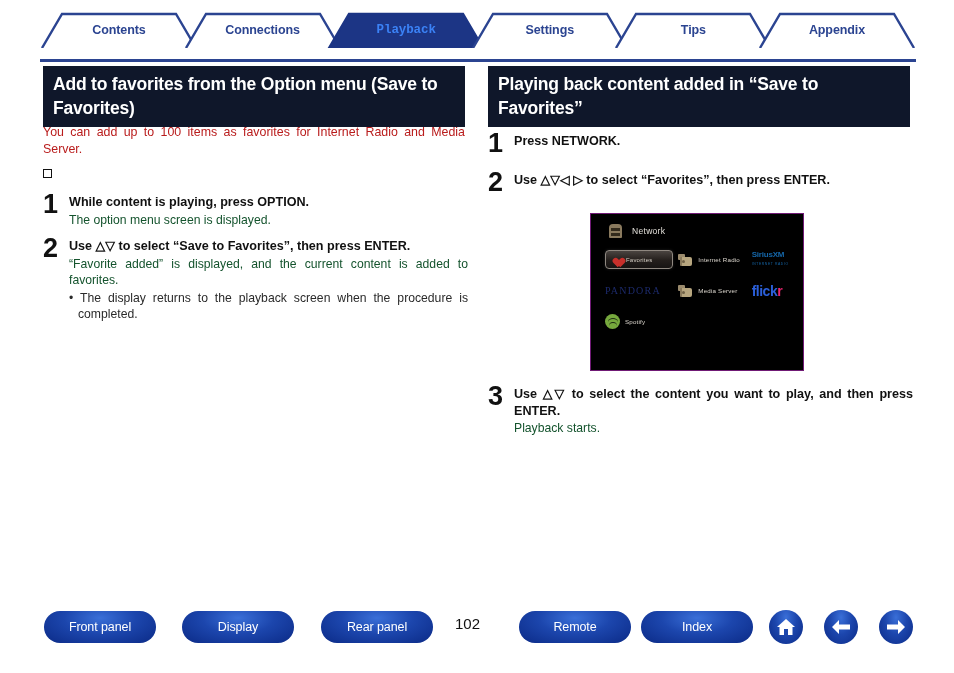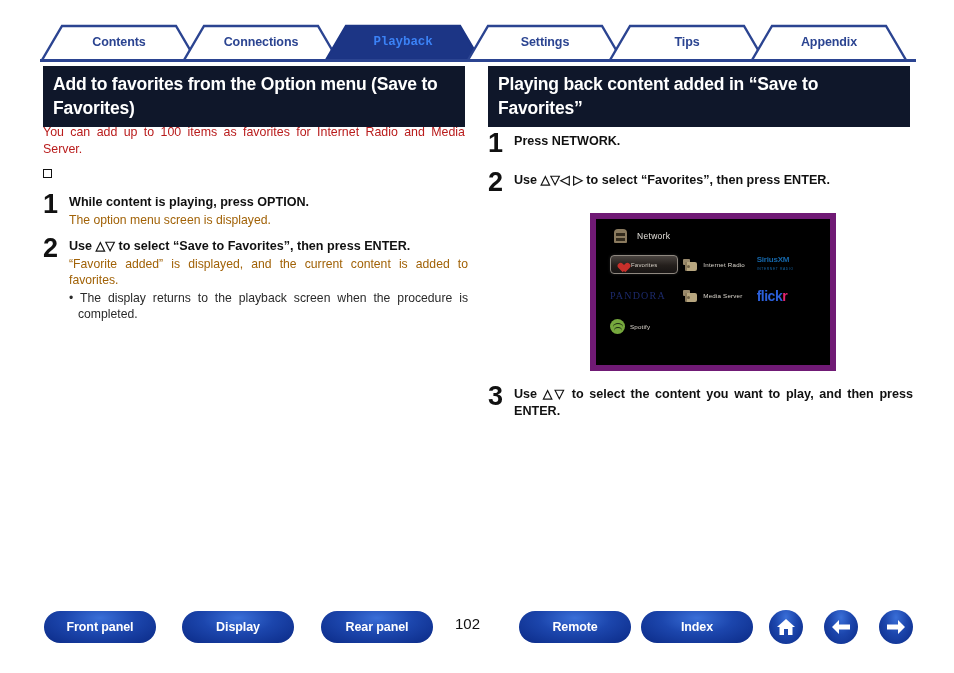--- a/index.html
+++ b/index.html
@@ -6,23 +6,24 @@
   html, body {
     width: 954px; height: 673px;
     background: #ffffff;
     font-family: "Liberation Sans", sans-serif;
     overflow: hidden;
   }
   .page { position: relative; width: 954px; height: 673px; }
 
   
   .tabbar {
-    position: absolute; left: 40px; top: 24px;
+    position: absolute; left: 40px; top: 12px;
     width: 876px; height: 36px;
     display: flex;
+    justify-content: space-between;
   }
   .tab {
     position: relative;
     height: 36px;
     display: flex; align-items: center; justify-content: center;
     font-size: 12.5px; font-weight: bold;
     color: #2b4491;
     letter-spacing: -0.1px;
     cursor: pointer;
   }
@@ -77,35 +78,35 @@
     line-height: 25px;
     font-family: "Liberation Sans", sans-serif;
   }
   .step .body { flex: 1 1 auto; padding-top: 2px; }
   .step .title {
     font-size: 12.6px; font-weight: bold; color: #111;
     line-height: 16.5px;
   }
   .step .title.just { text-align: justify; }
   .step .desc {
-    font-size: 12.2px; color: #a16207; line-height: 16.5px;
+    font-size: 12.2px; color: #14532d; line-height: 16.5px;
     margin-top: 1px; text-align: justify;
   }
   .step .sub {
     font-size: 12.2px; color: #2a2a2a; line-height: 16.5px;
     margin-top: 1px; padding-left: 9px; text-indent: -9px;
     text-align: justify;
   }
 
   
   .osd {
     position: absolute;
-    left: 590px; top: 213px; width: 246px; height: 158px;
+    left: 590px; top: 213px; width: 214px; height: 158px;
     background: #000000;
-    border: 6px solid #701a75;
+    border: 1px solid #701a75;
     overflow: hidden;
   }
   .osd-title {
     position: absolute; left: 18px; top: 10px;
     display: flex; align-items: center; gap: 10px;
   }
   .osd-title .netico {
     width: 13px; height: 14px;
     background: #8a7a5e;
     border-radius: 4px 4px 1px 1px;
@@ -199,21 +200,21 @@
     content: ""; position: absolute; left: 3.5px; top: 7.5px;
     width: 8px; height: 3px; border-top: 1.2px solid #1d2b12;
     border-radius: 50%/100% 100% 0 0;
   }
 
   
   .pill {
     position: absolute; height: 32px;
     border-radius: 16px;
     background: radial-gradient(ellipse at 50% 22%, #3a6fd8 0%, #1c46ad 45%, #0b2a86 100%);
-    color: #ffffff; font-size: 12.5px; font-weight: bold;
+    color: #ffffff; font-size: 12.5px; font-weight: normal;
     display: flex; align-items: center; justify-content: center;
     cursor: pointer;
     letter-spacing: -0.1px;
   }
   .circ {
     position: absolute; width: 34px; height: 34px; border-radius: 50%;
     background: radial-gradient(ellipse at 50% 22%, #3a6fd8 0%, #1c46ad 45%, #0b2a86 100%);
     display: flex; align-items: center; justify-content: center;
     cursor: pointer;
   }
@@ -369,20 +370,21 @@
         </div>
       </div>
 
     </div>
   </div>
 
   <div class="step" style="left:488px; top:384px; width:425px;">
     <div class="num">3</div>
     <div class="body">
       <div class="title just">Use △▽ to select the content you want to play, and then press ENTER.</div>
+      <div class="desc">Playback starts.</div>
     </div>
   </div>
 
   <div class="pill" style="left:44px; top:611px; width:112px;">Front panel</div>
   <div class="pill" style="left:182px; top:611px; width:112px;">Display</div>
   <div class="pill" style="left:321px; top:611px; width:112px;">Rear panel</div>
 
   <div class="pageno">102</div>
 
   <div class="pill" style="left:519px; top:611px; width:112px;">Remote</div>

